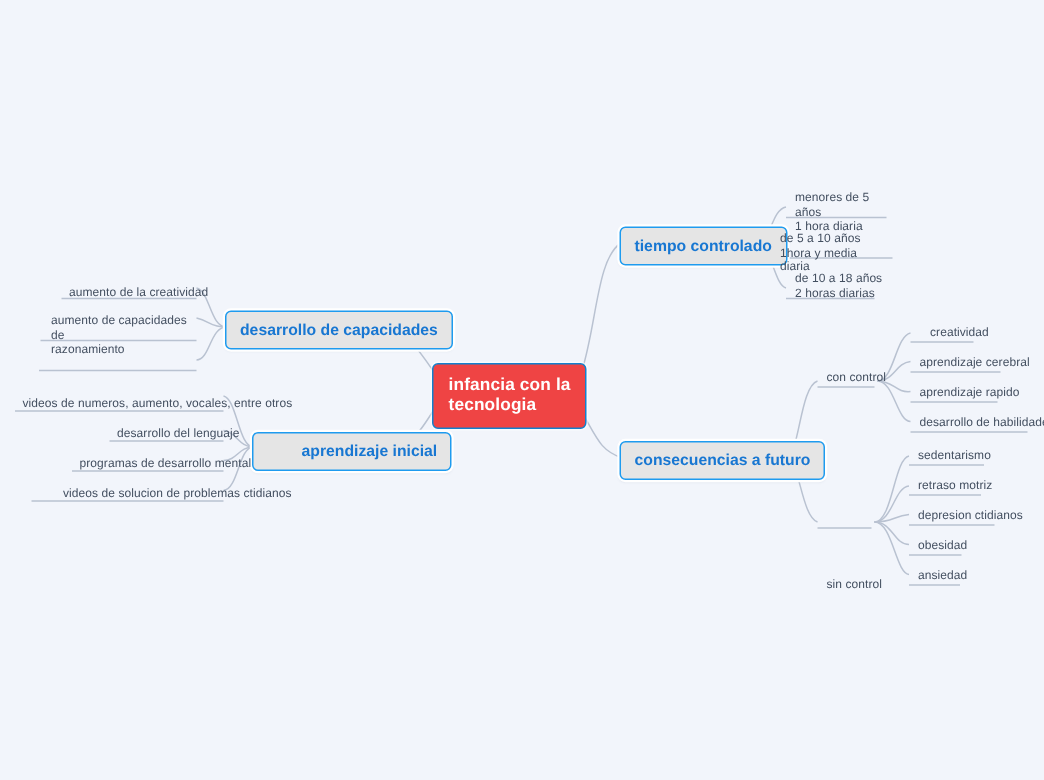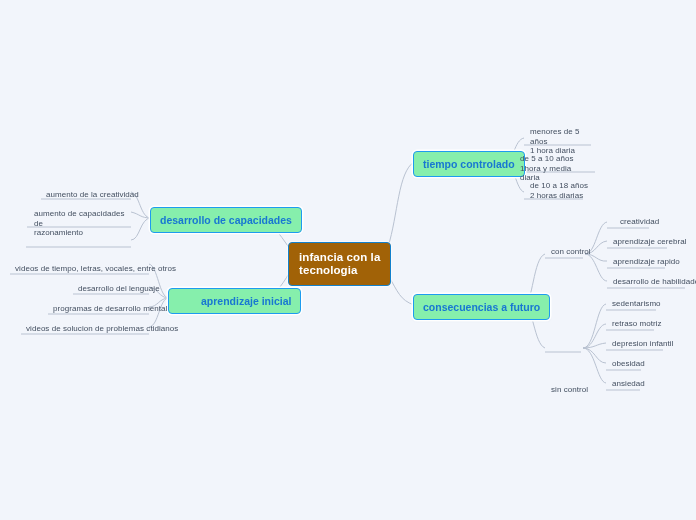--- a/index.html
+++ b/index.html
@@ -26,34 +26,34 @@
     width: 696px;
     height: 520px;
     pointer-events: none;
   }
   .node {
     position: absolute;
     box-sizing: border-box;
   }
   
   .root {
-    background: #a16207;
+    background: #ef4444;
     border: 1px solid #1380cc;
     border-radius: 4px;
     color: #ffffff;
     font-weight: bold;
     font-size: 11.5px;
     line-height: 13px;
     padding: 8px 10px;
     letter-spacing: 0.1px;
     box-shadow: 0 0 0 1px rgba(255,255,255,0.55);
   }
   
   .branch {
-    background: #86efac;
+    background: #e5e5e5;
     border: 1.5px solid #1e9bef;
     border-radius: 4px;
     color: #1877d2;
     font-weight: bold;
     font-size: 10.5px;
     line-height: 12px;
     padding: 6px 9px;
     white-space: nowrap;
     box-shadow: 0 0 0 1.5px #ffffff, 0 1px 2px rgba(100,120,150,0.18);
   }
@@ -189,21 +189,21 @@
     <span>desarrollo de habilidades</span>
   </div>
 
   <div class="node leaf plain" style="left:608px; top:298px;">
     <span>sedentarismo</span>
   </div>
   <div class="node leaf plain" style="left:608px; top:318px;">
     <span>retraso motriz</span>
   </div>
   <div class="node leaf plain" style="left:608px; top:338px;">
-    <span>depresion infantil</span>
+    <span>depresion ctidianos</span>
   </div>
   <div class="node leaf plain" style="left:608px; top:358px;">
     <span>obesidad</span>
   </div>
   <div class="node leaf plain" style="left:608px; top:378px;">
     <span>ansiedad</span>
   </div>
 
   <div class="node branch" style="left:150px; top:207px;">
     <span>desarrollo de capacidades</span>
@@ -215,25 +215,25 @@
   <div class="node leaf two-line" style="left:30px; top:208px; width:100px;">
     <span>aumento de capacidades de</span>
     <span class="ln2">razonamiento</span>
   </div>
 
   <div class="node branch" style="left:168px; top:288px;padding-left:32px;">
     <span>aprendizaje inicial</span>
   </div>
 
   <div class="node leaf plain" style="left:11px; top:263px;">
-    <span>videos de tiempo, letras, vocales, entre otros</span>
+    <span>videos de numeros, aumento, vocales, entre otros</span>
   </div>
   <div class="node leaf plain" style="left:74px; top:283px;">
     <span>desarrollo del lenguaje</span>
   </div>
   <div class="node leaf plain" style="left:49px; top:303px;">
     <span>programas de desarrollo mental</span>
   </div>
-  <div class="node leaf plain" style="left:22px; top:323px;">
+  <div class="node leaf plain" style="left:38px; top:323px;">
     <span>videos de solucion de problemas ctidianos</span>
   </div>
 
 </div>
 
 </body></html>

